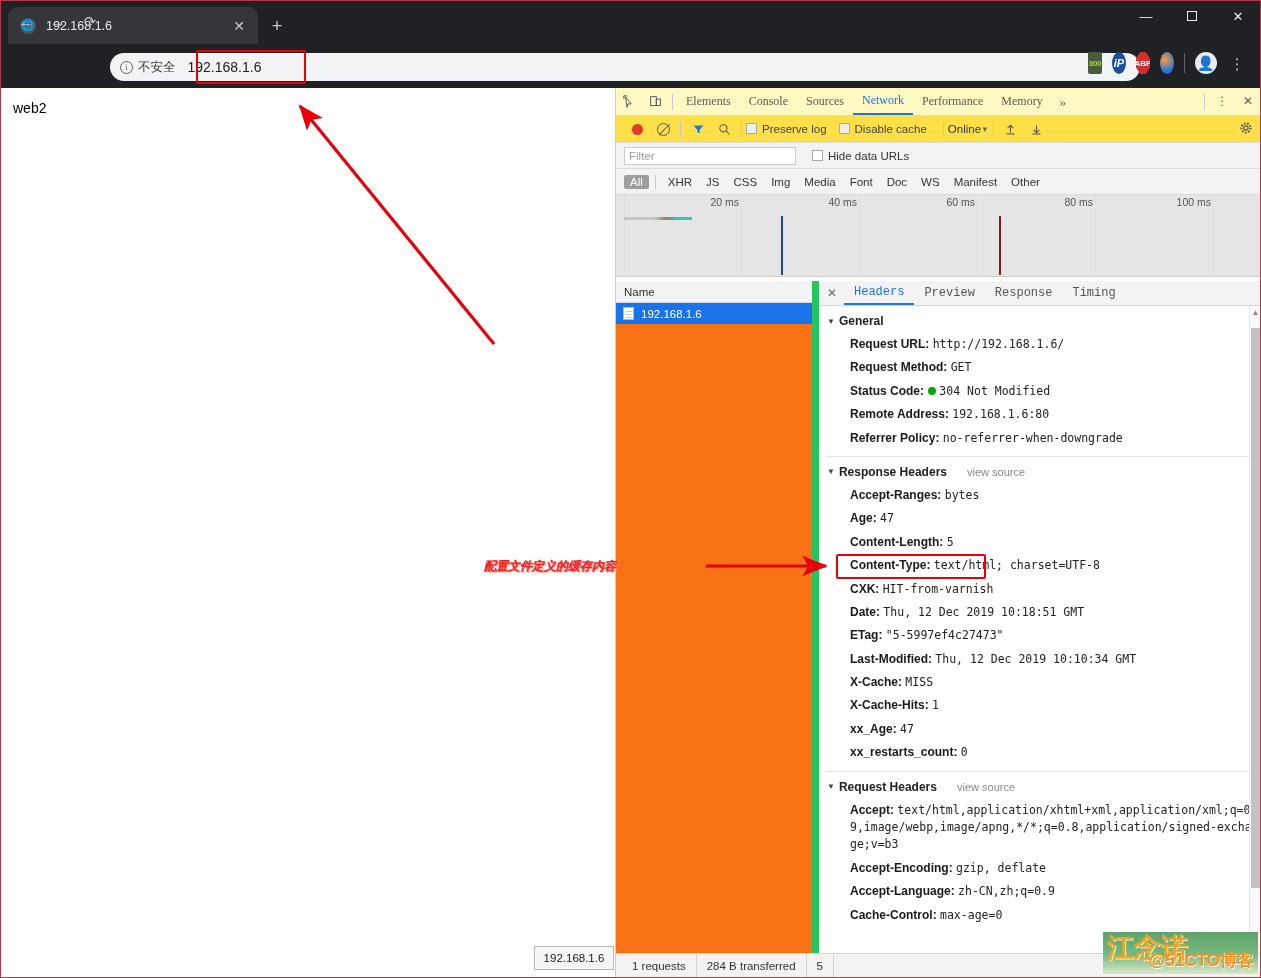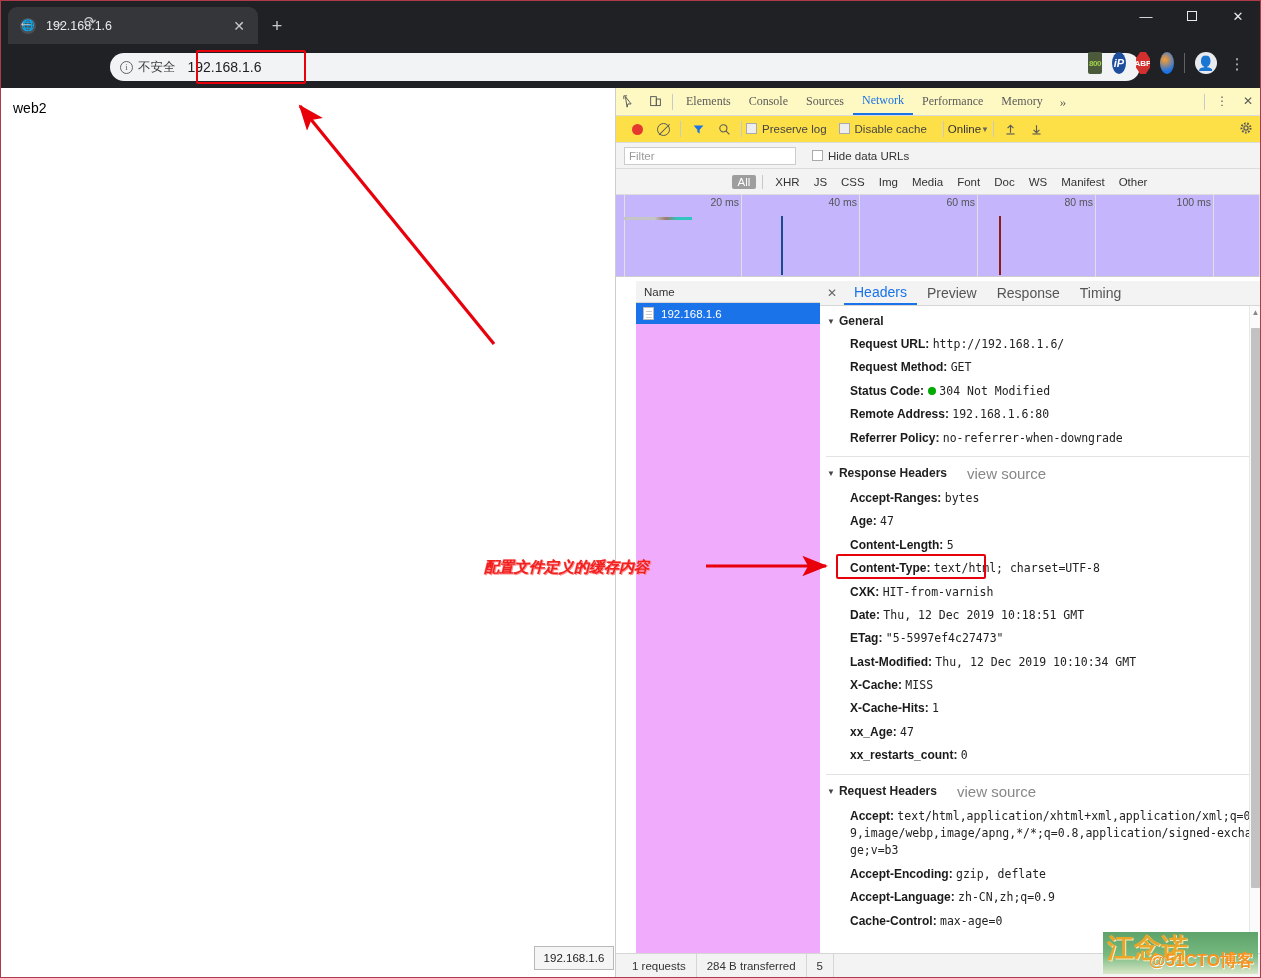--- a/index.html
+++ b/index.html
@@ -105,58 +105,58 @@
   .gear { margin-left:auto; margin-right:8px; font-size:13px; color:#5a5a5a; }
 
   .dt-filterbar { height:26px; display:flex; align-items:center; border-bottom:1px solid #dcdcdc;
     background:#f3f3f3; padding-left:8px; }
   .filter-input { width:172px; height:18px; background:#fff; border:1px solid #ccc;
     font-size:11.5px; color:#9a9a9a; padding:0 4px; line-height:17px; }
   .hide-urls { margin-left:16px; font-size:11.5px; color:#333; display:flex; align-items:center; }
   .hide-urls .cb { background:#fff; }
 
   .dt-types { height:26px; display:flex; align-items:center; border-bottom:1px solid #dcdcdc;
-    background:#f3f3f3; padding-left:8px; gap:2px;justify-content:center; }
+    background:#f3f3f3; padding-left:8px; gap:2px; }
   .type-chip { padding:1px 6px; font-size:11.5px; color:#333; border-radius:2px; }
   .type-chip.active { background:#9e9e9e; color:#fff; }
   .type-div { width:1px; height:14px; background:#c9c9c9; margin:0 4px; }
 
   
-  .overview { height:82px; position:relative; background:#c4b5fd; border-bottom:1px solid #cdcdcd; }
+  .overview { height:82px; position:relative; background:#e5e5e5; border-bottom:1px solid #cdcdcd; }
   .ov-tick { position:absolute; top:0; height:82px; border-left:1px solid #e0e0e0; }
   .ov-tick span { position:absolute; right:3px; top:1px; font-size:10.5px; color:#555;
     white-space:nowrap; }
   .ov-bar { position:absolute; left:8px; top:22px; width:68px; height:3px;
     background:linear-gradient(90deg,#c5c5c5 0%,#c5c5c5 45%,#9c7b6b 62%,#31c5bf 78%,#31c5bf 100%); }
   .ov-line-blue { position:absolute; left:165px; top:21px; width:1.5px; height:59px; background:#1a4b8c; }
   .ov-line-red  { position:absolute; left:383px; top:21px; width:1.5px; height:59px; background:#8b1a1a; }
   .reqlist { position:absolute; left:0; top:193px; width:203px; bottom:25px;
-    border-right:7px solid #22c55e; background:#f0abfc;margin-left:20px; }
+    border-right:7px solid #22c55e; background:#f97316; }
   .reqlist-head { height:22px; border-bottom:1px solid #d6d6d6; background:#f3f3f3;
     display:flex; align-items:center; padding-left:8px; font-size:11.5px; color:#333; }
   .req-row { height:21px; display:flex; align-items:center; padding-left:7px; font-size:11.5px;
     background:#1a73e8; color:#fff; }
   .doc-ico { width:11px; height:13px; background:#fff; border:1px solid #bbb;
     margin-right:7px; position:relative; }
   .doc-ico::before { content:''; position:absolute; left:2px; top:3px; width:6px;
     height:1px; background:#c9c9c9; box-shadow:0 3px 0 #c9c9c9, 0 6px 0 #c9c9c9; }
 
   .detail { position:absolute; left:204px; top:193px; right:0; bottom:25px; background:#fff; }
   .detail-tabs { height:25px; display:flex; align-items:center; border-bottom:1px solid #d6d6d6;
     background:#f3f3f3; }
   .dtab-close { width:24px; text-align:center; color:#666; font-size:12px; }
-  .dtab { padding:0 10px; height:24px; display:flex; align-items:center; font-size:14px;
-    color:#555; }
+  .dtab { padding:0 10px; height:24px; display:flex; align-items:center; font-size:12px;
+    color:#555;font-family:Liberation Mono, monospace; }
   .dtab.active { color:#1a73e8; border-bottom:2px solid #1a73e8; }
   .headers-body { position:absolute; left:0; top:25px; right:0; bottom:0; overflow:hidden;
     padding:6px 0 0 6px; }
   .hsection-title { font-size:12px; font-weight:bold; color:#222; display:flex; align-items:center;
     padding:2px 0 5px 1px; }
   .tri { font-size:8px; margin-right:4px; color:#444; }
-  .view-source { margin-left:20px; font-weight:normal; color:#888; font-size:15px; }
+  .view-source { margin-left:20px; font-weight:normal; color:#888; font-size:11px; }
   .hrow { padding:3px 0 3px 24px; font-size:12px; line-height:1.45; color:#202124;
     word-break:break-all; }
   .hname { font-weight:bold; color:#1a1a1a; }
   .hval { font-family:"DejaVu Sans Mono", monospace; font-size:11.5px; color:#222; }
   .status-dot { display:inline-block; width:8px; height:8px; border-radius:50%;
     background:#0a0; margin:0 3px 0 1px; vertical-align:0px; }
   .hsep { height:1px; background:#e2e2e2; margin:6px 8px 6px 0; }
   .scroll-track { position:absolute; right:0; top:25px; bottom:0; width:12px; background:#fafafa;
     border-left:1px solid #e8e8e8; }
   .scroll-thumb { position:absolute; right:1px; top:22px; width:9px; height:560px;
@@ -170,21 +170,21 @@
     font-size:11.5px; color:#333; }
   .st-cell { padding:0 10px; border-right:1px solid #d6d6d6; height:25px;
     display:flex; align-items:center; white-space:nowrap; }
   .url-tooltip { position:absolute; left:534px; top:946px; width:80px; height:24px;
     background:#f5f5f5; border:1px solid #b8b8b8; display:flex; align-items:center;
     justify-content:center; font-size:11.5px; color:#222; }
 
   
   .anno-svg { position:absolute; left:0; top:0; width:1261px; height:978px; pointer-events:none; }
   .anno-text {
-    position:absolute; left:484px; top:558px; font-size:15px; font-weight:bold;
+    position:absolute; left:484px; top:558px; font-size:12px; font-weight:bold;
     font-style:italic; color:#f21f1f; white-space:nowrap;
     font-family:"DejaVu Sans", sans-serif;
     text-shadow:1px 1px 0 rgba(255,120,120,.85), -0.5px -0.5px 0 #ff9c9c;
   }
   .cxk-highlight { position:absolute; left:836px; top:554px; width:150px; height:25px;
     border:2.5px solid #e8000b; border-radius:2px; }
   .watermark { position:absolute; left:1103px; top:932px; width:155px; height:42px;
     background:linear-gradient(180deg,#5ea36b 0%,#77b97f 55%,#d9e7c8 100%);
     overflow:hidden; }
   .wm-big { position:absolute; left:4px; top:-2px; font-size:27px; font-weight:bold;

